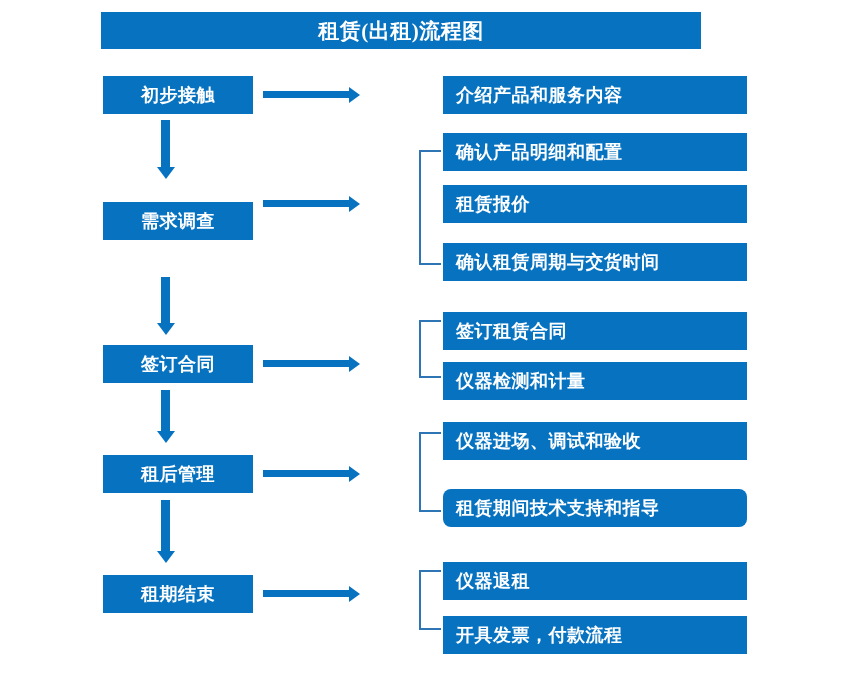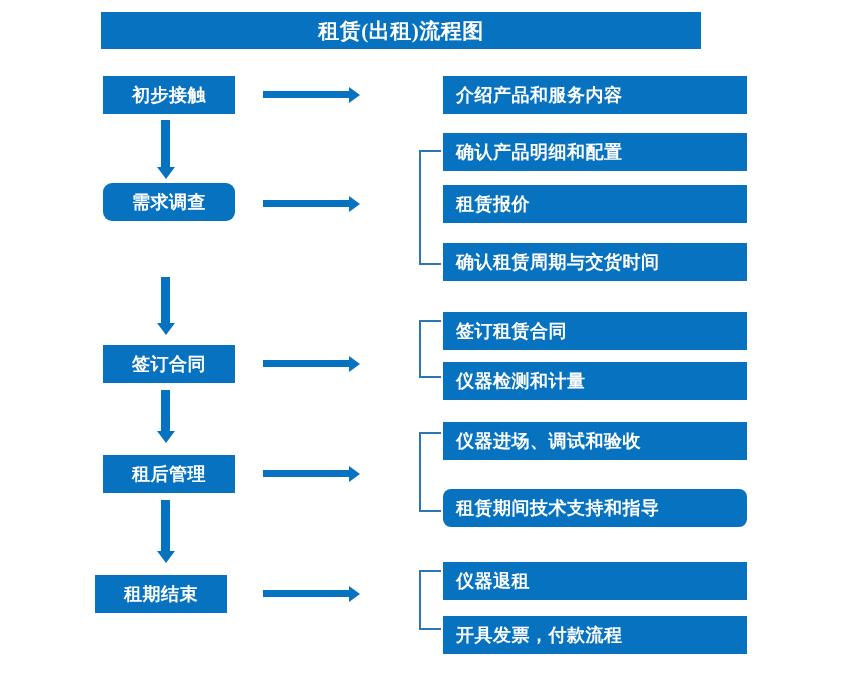--- a/index.html
+++ b/index.html
@@ -31,21 +31,21 @@
   }
   .title-bar {
     left: 101px;
     top: 12px;
     width: 600px;
     height: 37px;
     justify-content: center;
     font-size: 21px;
   }
   .stage-box {
-    width: 132px;
+    width: 150px;
     height: 38px;
     justify-content: center;
     font-size: 18px;
   }
   .detail-box {
     left: 443px;
     width: 304px;
     height: 38px;
     justify-content: flex-start;
     padding-left: 13px;
@@ -100,27 +100,27 @@
 </style>
 </head>
 <body>
 
 <div id="canvas">
 
   <div class="box title-bar">租赁(出租)流程图</div>
 
   <div class="box stage-box" style="left:103px; top:76px;">初步接触</div>
 
-  <div class="box stage-box" style="left:103px; top:183px;border-radius:9px;">需求调查</div>
+  <div class="box stage-box" style="left:103px; top:202px;">需求调查</div>
 
   <div class="box stage-box" style="left:103px; top:455px;">租后管理</div>
 
   <div class="box stage-box" style="left:103px; top:345px;">签订合同</div>
 
-  <div class="box stage-box" style="left:95px; top:575px;">租期结束</div>
+  <div class="box stage-box" style="left:103px; top:575px;">租期结束</div>
 
   <div class="v-arrow" style="left:161px; top:120px; height:48px;"></div>
   <div class="v-arrow" style="left:161px; top:277px; height:47px;"></div>
   <div class="v-arrow" style="left:161px; top:390px; height:42px;"></div>
   <div class="v-arrow" style="left:161px; top:500px; height:52px;"></div>
 
   <div class="h-arrow" style="left:263px; top:91px;  width:87px;"></div>
   <div class="h-arrow" style="left:263px; top:200px; width:87px;"></div>
   <div class="h-arrow" style="left:263px; top:360px; width:87px;"></div>
   <div class="h-arrow" style="left:263px; top:470px; width:87px;"></div>

